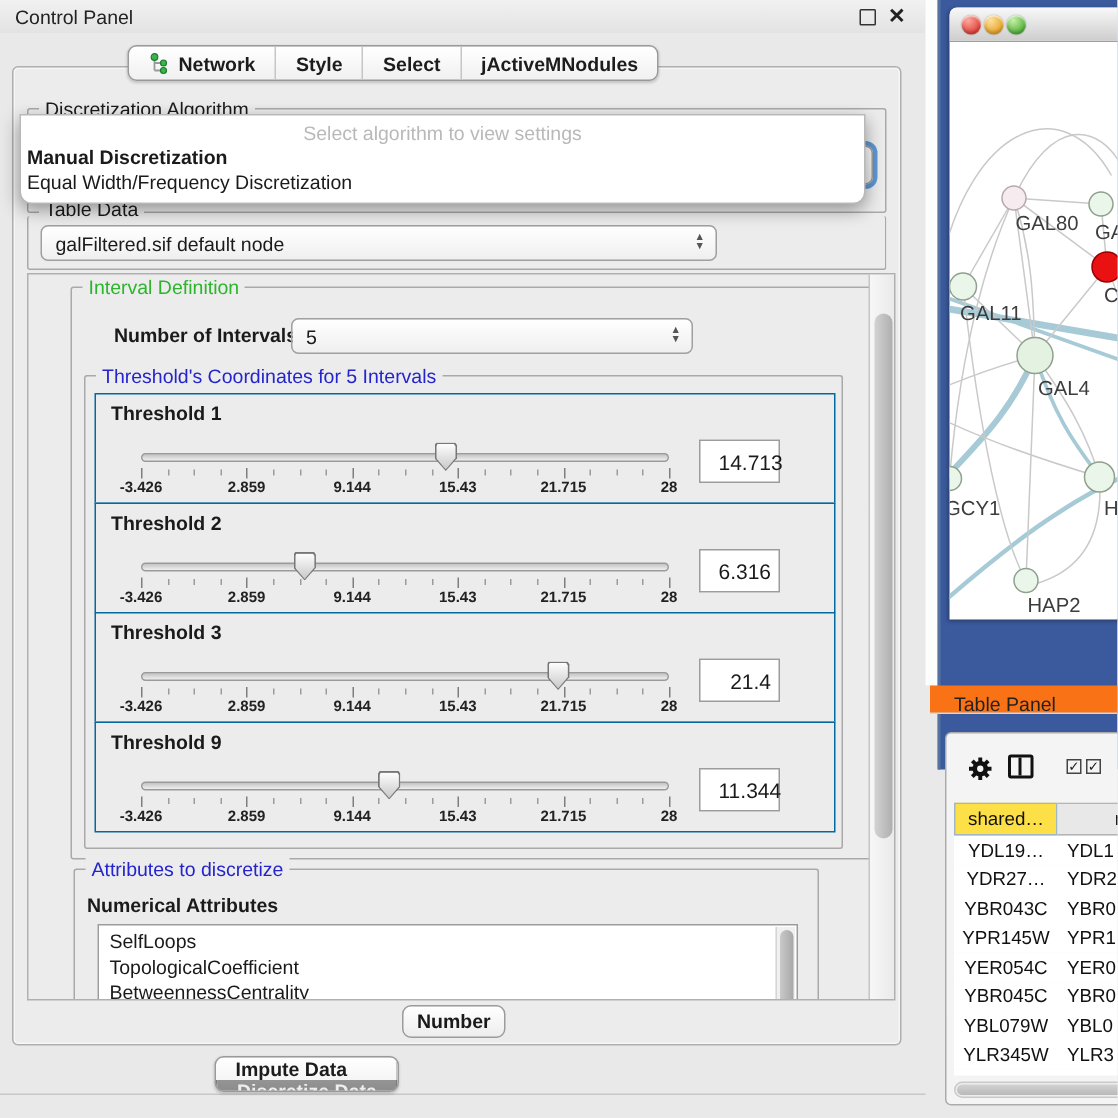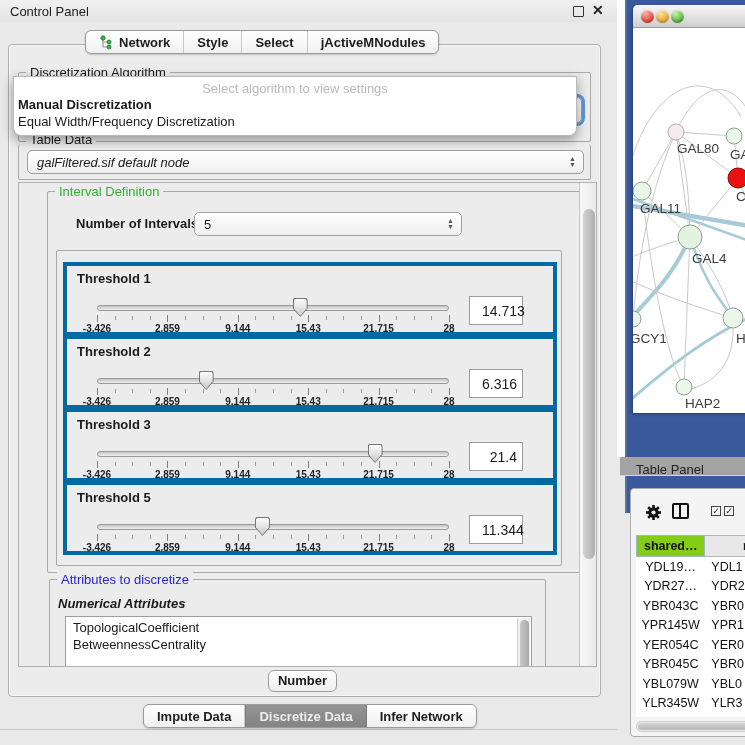--- a/index.html
+++ b/index.html
@@ -16,21 +16,21 @@
   #cp-close { left:592px; top:2px; font-size:14px; font-weight:bold; color:#222; cursor:pointer; }
 
   #cp-main { left:8px; top:44px; width:593px; height:653px; background:#ECECEC;
              border:1px solid #AFAFAF; border-radius:4px; box-shadow:inset 0 0 0 1px #F6F6F6; }
 
   
   .tabstrip { height:24px; display:flex; border:1px solid #9A9A9A; border-radius:6px;
               background:linear-gradient(#FFFFFF,#F0F0F0); overflow:hidden;
               box-shadow:0 1px 2px rgba(0,0,0,.18); z-index:30; }
   #top-tabs { left:85px; top:30px; }
-  #bottom-tabs { left:143px; top:704px; }
+  #bottom-tabs { left:143px; top:704px;flex-direction:column; }
   .tabseg { display:flex; align-items:center; padding:0 13px; font-weight:bold; color:#1c1c1c;
             border-right:1px solid #C6C6C6; cursor:pointer; white-space:nowrap; }
   .tabseg:last-child { border-right:none; }
   .tabseg.sel { background:linear-gradient(#949494,#848484); color:#EDEDED;
                 border-left:1px solid #7C7C7C; border-right:1px solid #7C7C7C; }
   .net-ico { width:14px; height:15px; margin-right:6px; }
 
   
   .gbox { position:absolute; border:1px solid #A9A9A9; border-radius:2px; }
   .gbox > .legend { position:absolute; top:-8px; left:7px; background:#ECECEC; padding:0 4px; white-space:nowrap; }
@@ -61,40 +61,40 @@
                    background:linear-gradient(90deg,#D3D3D3,#AFAFAF); cursor:pointer; }
 
   
   #interval-fs { left:28px; top:8px; width:604px; height:382px; }
   #num-int-label { left:28px; top:24px; font-weight:bold; }
   #num-int-combo { left:146px; top:20px; width:268px; height:24px; }
   #threshold-fs { left:8px; top:58px; width:506px; height:316px; }
   #threshold-stack { position:absolute; left:6px; top:12px; width:494px; }
 
   .t-panel { position:relative; width:494px; height:74px; background:#ECECEC;
-             border:4px solid #0369a1; margin-top:-1px; }
+             border:1px solid #0369a1; margin-top:-1px; }
   .t-label { position:absolute; left:10px; top:5px; font-weight:bold; }
   .t-track { position:absolute; left:30px; top:39px; width:352px; height:6px; border:1px solid #9A9A9A;
              border-radius:4px; background:linear-gradient(#C4C4C4,#EFEFEF); cursor:pointer; }
   .t-handle { position:absolute; top:32px; width:15px; height:19px; cursor:pointer;
               background:#777; clip-path:polygon(8% 0,92% 0,100% 10%,100% 55%,50% 100%,0 55%,0 10%); }
   .t-handle i { position:absolute; left:1px; top:1px; width:13px; height:17px; display:block;
                 background:linear-gradient(#FDFDFD,#C9C9C9);
                 clip-path:polygon(8% 0,92% 0,100% 10%,100% 55%,50% 100%,0 55%,0 10%); }
   .t-tick { position:absolute; width:1px; background:#7E7E7E; }
   .t-tick.major { top:49px; height:7px; }
   .t-tick.minor { top:50px; height:4px; background:#9B9B9B; }
   .t-ticklabel { position:absolute; top:57px; width:44px; margin-left:-22px; text-align:center;
                  font-size:10px; font-weight:bold; color:#222; }
   .t-value { position:absolute; left:402px; top:30px; width:54px; height:29px; background:#FFF;
              border:1px solid #9C9C9C; font-size:14px; text-align:right; padding:6px 5px 0 12px; cursor:text; }
 
   
   #attr-fs { left:30px; top:396px; width:497px; height:270px; }
-  #attr-subtitle { left:8px; top:16px; font-weight:bold;font-style:italic; }
+  #attr-subtitle { left:8px; top:16px; font-weight:bold; }
   #attr-list { left:15px; top:36px; width:467px; height:180px; background:#FFF; border:1px solid #9C9C9C;
                padding:3px 0 0 7px; overflow:hidden; }
   .attr-item { height:17px; cursor:pointer; }
   #attr-scroll { position:absolute; right:1px; top:1px; width:13px; height:178px; background:#F0F0F0;
                  border-left:1px solid #D5D5D5; }
   #attr-thumb { position:absolute; left:2px; top:2px; width:9px; height:110px; border-radius:5px;
                 background:linear-gradient(90deg,#C9C9C9,#A8A8A8); cursor:pointer; }
 
   #apply-btn { left:268px; top:670px; width:69px; height:22px; background:linear-gradient(#FFFFFF,#EDEDED);
                border:1px solid #9C9C9C; border-radius:6px; text-align:center; padding-top:2px;
@@ -109,38 +109,38 @@
                 border-radius:5px 0 0 0; box-shadow:-1px 1px 3px rgba(0,0,0,.35); }
   #net-titlebar { left:0; top:0; width:118px; height:23px; border-radius:5px 0 0 0;
                   background:linear-gradient(#F8F8F8,#CECECE); border-bottom:1px solid #9E9E9E; }
   .tl { position:absolute; top:5px; width:13px; height:13px; border-radius:50%; cursor:pointer;
         box-shadow:inset 0 1px 1px rgba(255,255,255,.7), inset 0 -2px 2px rgba(0,0,0,.18), 0 0 1px rgba(0,0,0,.4); }
   #tl-red    { left:8px;  background:radial-gradient(circle at 35% 28%, #FCA9A0, #E2443B 70%); }
   #tl-yellow { left:23px; background:radial-gradient(circle at 35% 28%, #FCE0A0, #E9A529 70%); }
   #tl-green  { left:38px; background:radial-gradient(circle at 35% 28%, #C7F0A8, #53B33B 70%); }
   #net-content { left:0; top:24px; width:118px; height:384px; overflow:hidden; }
 
-  #tablepanel-bar { left:620px; top:457px; width:125px; height:19px; background:#a3a3a3;
+  #tablepanel-bar { left:620px; top:457px; width:125px; height:19px; background:#f97316;
                     border-bottom:1px solid #D5D5D5; }
   #tablepanel-title { left:16px; top:5px; color:#222; }
   #table-panel { left:630px; top:488px; width:130px; height:249px; background:#F4F4F4;
                  border:1px solid #ABABAB; border-radius:4px; }
   .tp-toolicon { position:absolute; top:14px; cursor:pointer; }
   #tp-gear { left:13px; }
   #tp-split { left:41px; width:17px; height:16px; border:2px solid #111; border-radius:2px; }
   #tp-split::after { content:""; position:absolute; left:5px; top:0; width:2px; height:12px; background:#111; }
   .mini-check { position:absolute; top:17px; width:10px; height:10px; border:1.5px solid #444;
                 font-size:9px; line-height:8px; color:#222; text-align:center; cursor:pointer; }
   #tp-chk1 { left:80px; } #tp-chk2 { left:93px; }
 
   #tp-table { left:5px; top:46px; width:124px; height:182px; overflow:hidden; }
   .tp-hrow { display:flex; height:22px; }
   .tp-hcell { border:1px solid #9FB7C6; background:#E8E8E8; font-size:12.5px; color:#111;
               display:flex; align-items:center; justify-content:center; cursor:pointer; }
-  .tp-hcell.sel { background:#84cc16;font-weight:bold; }
+  .tp-hcell.sel { background:#fde047; }
   .tp-hcell.c1 { width:74px; }
   .tp-hcell.c2 { width:58px; border-left:none; border-color:#B5B5B5; justify-content:flex-end; padding-right:2px; }
   .tp-row { display:flex; height:19.5px; background:#FFF; cursor:default; }
   .tp-cell { font-size:12.5px; color:#111; display:flex; align-items:center; }
   .tp-cell.c1 { width:74px; justify-content:center; }
   .tp-cell.c2 { width:58px; padding-left:6px; }
   #tp-hscroll { left:5px; top:232px; width:122px; height:11px; background:#EDEDED;
                 border:1px solid #C9C9C9; border-radius:6px; }
   #tp-hthumb { position:absolute; left:1px; top:1px; width:112px; height:7px; border-radius:4px;
                background:linear-gradient(#D2D2D2,#B9B9B9); cursor:pointer; }
@@ -187,38 +187,39 @@
   </div>
 
   <div id="algo-popup" class="abs">
     <div id="algo-placeholder">Select algorithm to view settings</div>
     <div class="popup-item b">Manual Discretization</div>
     <div class="popup-item">Equal Width/Frequency Discretization</div>
   </div>
 
   <div class="gbox abs" style="left:18px;top:144px;width:573px;height:36px;border-top:none;">
     <span class="legend" style="top:-12px;">Table Data</span>
-    <div class="combo" style="left:8px;top:6px;width:557px;height:24px;font-style:italic;">
+    <div class="combo" style="left:8px;top:6px;width:451px;height:24px;">
       <span>galFiltered.sif default node</span>
       <span class="stepper">▲<br>▼</span>
     </div>
   </div>
 
   <div id="scrollpanel" class="abs">
 
     <div id="interval-fs" class="gbox">
       <span class="legend green">Interval Definition</span>
 
       <div id="num-int-label" class="abs">Number of Intervals</div>
       <div id="num-int-combo" class="combo">
         <span>5</span>
         <span class="stepper">▲<br>▼</span>
       </div>
 
       <div id="threshold-fs" class="gbox">
+        <span class="legend blue">Threshold's Coordinates for 5 Intervals</span>
         <div id="threshold-stack">
             <div class="t-panel">
     <div class="t-label">Threshold 1</div>
     <div class="t-track"></div>
     <div class="t-handle" style="left: 225.673px;">
                 <i></i>
               </div>
     <div class="t-ticks">
                 <div class="t-tick major" style="left: 30px;"></div>
                 <div class="t-ticklabel" style="left: 30px;">-3.426</div>
@@ -318,21 +319,21 @@
                 <div class="t-ticklabel" style="left: 311.6px;">21.715</div>
                 <div class="t-tick minor" style="left: 329.2px;"></div>
                 <div class="t-tick minor" style="left: 346.8px;"></div>
                 <div class="t-tick minor" style="left: 364.4px;"></div>
                 <div class="t-tick major" style="left: 382px;"></div>
                 <div class="t-ticklabel" style="left: 382px;">28</div>
               </div>
     <div class="t-value">21.4</div>
   </div>
             <div class="t-panel">
-    <div class="t-label">Threshold 5</div>
+    <div class="t-label">Threshold 9</div>
     <div class="t-track"></div>
     <div class="t-handle" style="left: 187.938px;">
                 <i></i>
               </div>
     <div class="t-ticks">
                 <div class="t-tick major" style="left: 30px;"></div>
                 <div class="t-ticklabel" style="left: 30px;">-3.426</div>
                 <div class="t-tick minor" style="left: 47.6px;"></div>
                 <div class="t-tick minor" style="left: 65.2px;"></div>
                 <div class="t-tick minor" style="left: 82.8px;"></div>
@@ -362,20 +363,21 @@
     <div class="t-value">11.344</div>
   </div>
           </div>
       </div>
     </div>
 
     <div id="attr-fs" class="gbox">
       <span class="legend blue">Attributes to discretize</span>
       <div id="attr-subtitle" class="abs">Numerical Attributes</div>
       <div id="attr-list" class="abs">
+        <div class="attr-item">SelfLoops</div>
           <div class="attr-item">TopologicalCoefficient</div>
           <div class="attr-item">BetweennessCentrality</div>
           <div id="attr-scroll">
           <div id="attr-thumb"></div>
         </div>
       </div>
     </div>
 
     <div id="vscroll-track" class="abs">
       <div id="vscroll-thumb" class="abs"></div>

